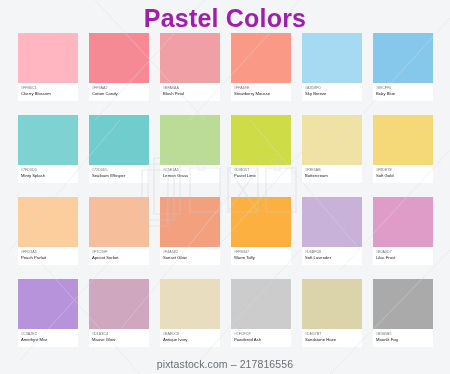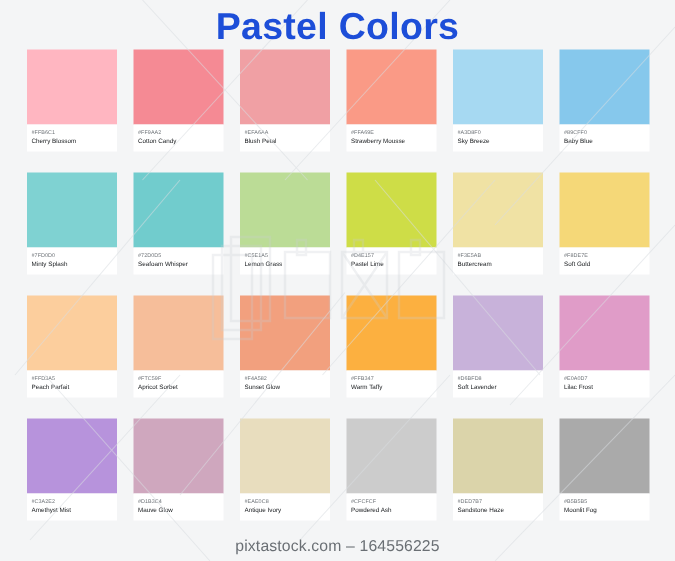--- a/index.html
+++ b/index.html
@@ -14,21 +14,21 @@
   
   .wm-lines{position:absolute;inset:0;pointer-events:none;z-index:3;opacity:.55;}
   .wm-logo{position:absolute;left:132px;top:150px;width:190px;height:95px;
            z-index:3;opacity:.30;pointer-events:none;}
 
   .title{
     position:absolute;left:0;right:0;top:4px;
     text-align:center;
     font-size:25px;line-height:28px;
     font-weight:700;letter-spacing:.2px;
-    color:#1d4ed8;
+    color:#a21caf;
     z-index:4;
   }
 
   .grid{
     position:absolute;left:18px;top:33px;
     width:414px;
     display:grid;
     grid-template-columns:repeat(6,60px);
     grid-column-gap:11px;
     grid-row-gap:14px;
@@ -267,14 +267,14 @@
       <path d="M58 18 h30 v44 h-30 z"></path>
       <path d="M96 18 h30 v44 h-30 z"></path>
       <path d="M96 18 l30 44 M126 18 l-30 44"></path>
       <path d="M134 18 h30 v44 h-30 z"></path>
       <path d="M66 10 h6 v10 h-6 z"></path>
       <path d="M104 10 h6 v10 h-6 z"></path>
       <path d="M142 10 h6 v10 h-6 z"></path>
     </g>
   </svg>
 
-  <div class="footer">pixtastock.com – 164556225</div>
+  <div class="footer">pixtastock.com – 217816556</div>
 </div>
 
 </body></html>

